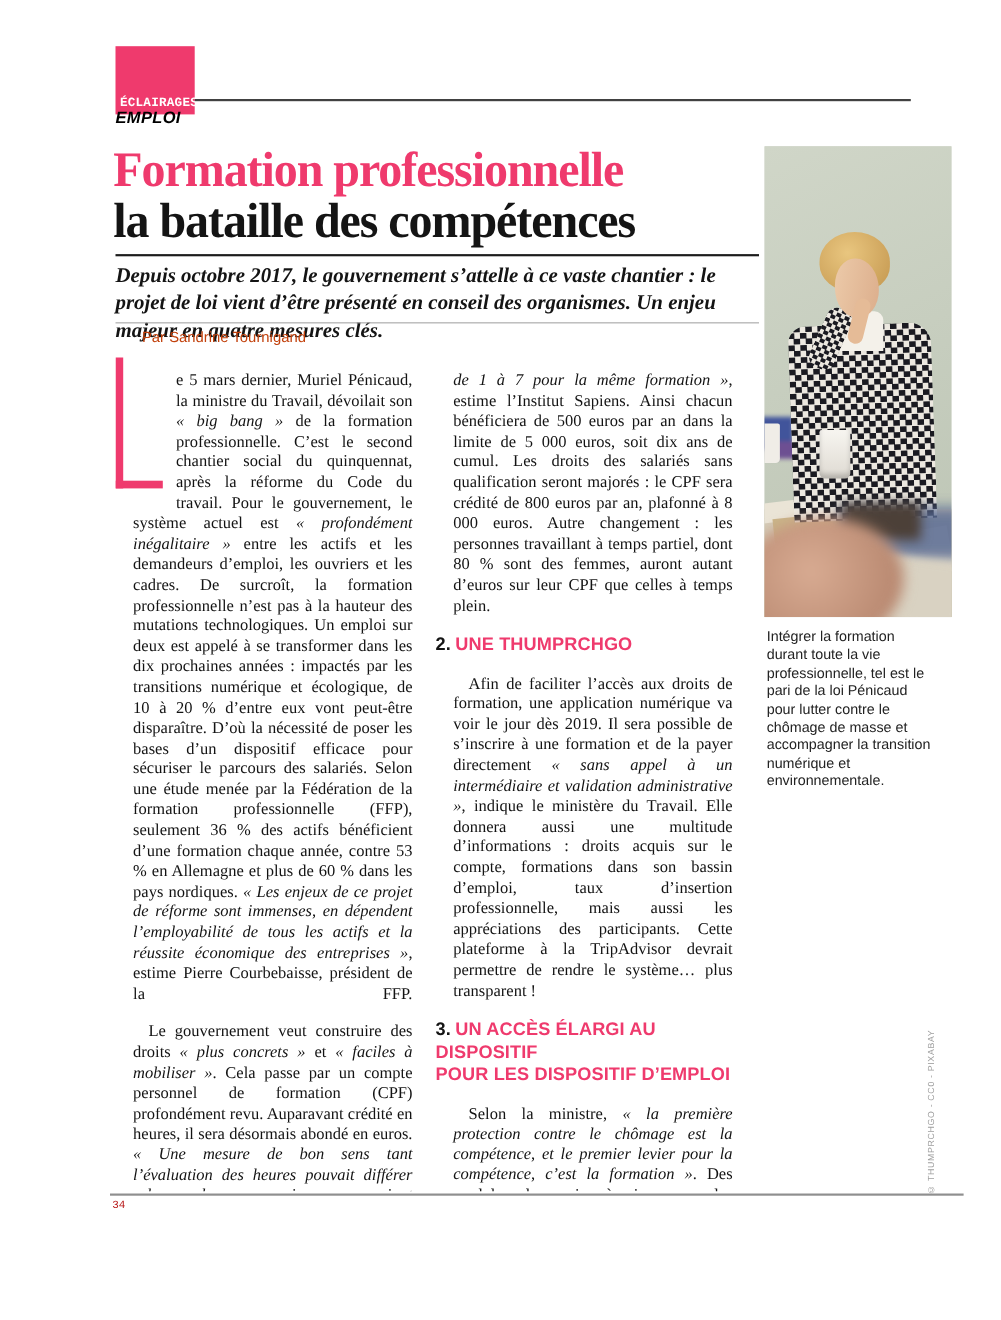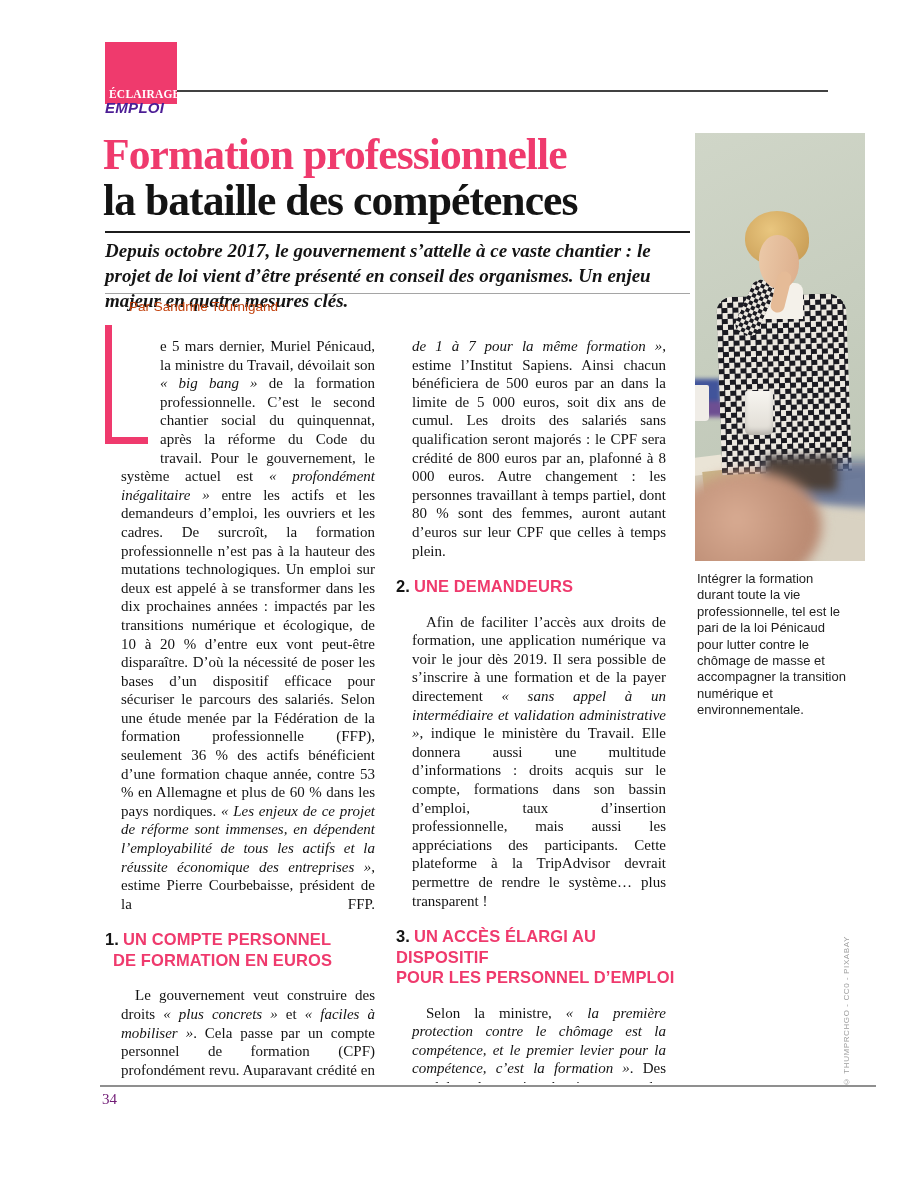--- a/index.html
+++ b/index.html
@@ -6,26 +6,26 @@
   body{
     width:910px;height:1200px;background:#ffffff;position:relative;
     font-family:"Liberation Serif", serif;color:#131313;overflow:hidden;
   }
   .abs{position:absolute;}
 
   
   .kicker{left:105px;top:42px;width:72px;height:62px;background:#ef3a6d;}
   .kicker span{
     position:absolute;left:4px;bottom:4px;color:#fff;
-    font-family:Liberation Serif, serif;font-weight:bold;font-size:11.5px;letter-spacing:.2px;
+    font-family:Liberation Mono, monospace;font-weight:bold;font-size:11.5px;letter-spacing:.2px;
   }
   .header-rule{left:177px;top:90px;width:651px;height:2px;background:#414141;}
   .section-label{
     left:105px;top:99px;font-family:"Liberation Sans", sans-serif;
-    font-style:italic;font-weight:bold;font-size:15px;color:#4c1d95;letter-spacing:.3px;
+    font-style:italic;font-weight:bold;font-size:15px;color:#000000;letter-spacing:.3px;
   }
 
   
   .title{
     left:103px;top:131px;margin:0;font-weight:bold;font-size:45px;line-height:46px;
     letter-spacing:-1px;transform:scaleX(.97);transform-origin:left top;white-space:nowrap;
   }
   .title .t1{color:#ef3a6d;}
   .title .t2{color:#141414;}
   .title-rule{left:105px;top:231px;width:585px;height:2px;background:#1c1c1c;}
@@ -101,22 +101,22 @@
   }
   .credit{
     left:842px;top:946px;height:140px;
     writing-mode:vertical-rl;transform:rotate(180deg);
     font-family:"Liberation Sans", sans-serif;font-size:8px;color:#9e9e9e;letter-spacing:.6px;
     white-space:nowrap;
   }
 
   .footer-rule{left:100px;top:1085px;width:776px;height:2px;background:#8f8f8f;}
   .page-number{
-    left:102px;top:1091px;font-family:Liberation Serif, serif;
-    font-size:15px;color:#701a75;
+    left:102px;top:1091px;font-family:Liberation Mono, monospace;
+    font-size:10px;color:#b91c1c;
   }
 </style>
 </head>
 <body>
 
 <div>
 
   <div class="abs kicker">
     <span>ÉCLAIRAGES</span>
   </div>
@@ -128,29 +128,28 @@
   <div class="abs title-rule"></div>
   <p class="abs lede">Depuis octobre 2017, le gouvernement s’attelle à ce vaste chantier : le projet de loi vient d’être présenté en conseil des organismes. Un enjeu majeur en quatre mesures clés.</p>
   <div class="abs lede-rule"></div>
   <div class="abs byline">Par Sandrine Tournigand</div>
 
   <div class="abs col col1">
     <div class="dropcap-float">
       <div class="dc"></div>
     </div>
     <p class="cont"><span>e 5 mars dernier, Muriel Pénicaud, la ministre du Travail, dévoilait son </span><span class="it">« big bang »</span><span> de la formation professionnelle. C’est le second chantier social du quinquennat, après la réforme du Code du travail. Pour le gouvernement, le système actuel est </span><span class="it">« profondément inégalitaire »</span><span> entre les actifs et les demandeurs d’emploi, les ouvriers et les cadres. De surcroît, la formation professionnelle n’est pas à la hauteur des mutations technologiques. Un emploi sur deux est appelé à se transformer dans les dix prochaines années : impactés par les transitions numérique et écologique, de 10 à 20 % d’entre eux vont peut-être disparaître. D’où la nécessité de poser les bases d’un dispositif efficace pour sécuriser le parcours des salariés. Selon une étude menée par la Fédération de la formation professionnelle (FFP), seulement 36 % des actifs bénéficient d’une formation chaque année, contre 53 % en Allemagne et plus de 60 % dans les pays nordiques. </span><span class="it">« Les enjeux de ce projet de réforme sont immenses, en dépendent l’employabilité de tous les actifs et la réussite économique des entreprises »</span><span>, estime Pierre Courbebaisse, président de la FFP.</span></p>
-    <div class="sec-heading"><span class="num">1.</span><span>UN COMPTE PERSONNEL</span><br><span class="l2i">DE FORMATION EN EUROS</span></div>
     <p class="indent cont"><span>Le gouvernement veut construire des droits </span><span class="it">« plus concrets »</span><span> et </span><span class="it">« faciles à mobiliser »</span><span>. Cela passe par un compte personnel de formation (CPF) profondément revu. Auparavant crédité en heures, il sera désormais abondé en euros. </span><span class="it">« Une mesure de bon sens tant l’évaluation des heures pouvait différer selon les organismes, variant</span></p>
   </div>
 
   <div class="abs col col2">
     <p><span class="it">de 1 à 7 pour la même formation »</span><span>, estime l’Institut Sapiens. Ainsi chacun bénéficiera de 500 euros par an dans la limite de 5 000 euros, soit dix ans de cumul. Les droits des salariés sans qualification seront majorés : le CPF sera crédité de 800 euros par an, plafonné à 8 000 euros. Autre changement : les personnes travaillant à temps partiel, dont 80 % sont des femmes, auront autant d’euros sur leur CPF que celles à temps plein.</span></p>
-    <div class="sec-heading"><span class="num">2.</span><span>UNE DEMANDEURS</span><br></div>
+    <div class="sec-heading"><span class="num">2.</span><span>UNE THUMPRCHGO</span><br></div>
     <p class="indent"><span>Afin de faciliter l’accès aux droits de formation, une application numérique va voir le jour dès 2019. Il sera possible de s’inscrire à une formation et de la payer directement </span><span class="it">« sans appel à un intermédiaire et validation administrative »</span><span>, indique le ministère du Travail. Elle donnera aussi une multitude d’informations : droits acquis sur le compte, formations dans son bassin d’emploi, taux d’insertion professionnelle, mais aussi les appréciations des participants. Cette plateforme à la TripAdvisor devrait permettre de rendre le système… plus transparent !</span></p>
-    <div class="sec-heading"><span class="num">3.</span><span>UN ACCÈS ÉLARGI AU DISPOSITIF</span><br><span>POUR LES PERSONNEL D’EMPLOI</span></div>
+    <div class="sec-heading"><span class="num">3.</span><span>UN ACCÈS ÉLARGI AU DISPOSITIF</span><br><span>POUR LES DISPOSITIF D’EMPLOI</span></div>
     <p class="indent cont"><span>Selon la ministre, </span><span class="it">« la première protection contre le chômage est la compétence, et le premier levier pour la compétence, c’est la formation »</span><span>. Des modules de remise à niveau sur les compétences de base et les savoirs numériques seront systématiquement proposés aux demandeurs d’emploi qui le souhaitent. En parallèle, sera mis en œuvre le programme d’investissement dans les compétences qui doit former, en cinq ans,</span></p>
   </div>
 
   <div class="abs photo">
     <div class="ph-wall"></div>
     <div class="ph-blue"></div>
     <div class="ph-purple"></div>
     <div class="ph-desk"></div>
     <div class="ph-paper1"></div>
     <div class="ph-folder"></div>

